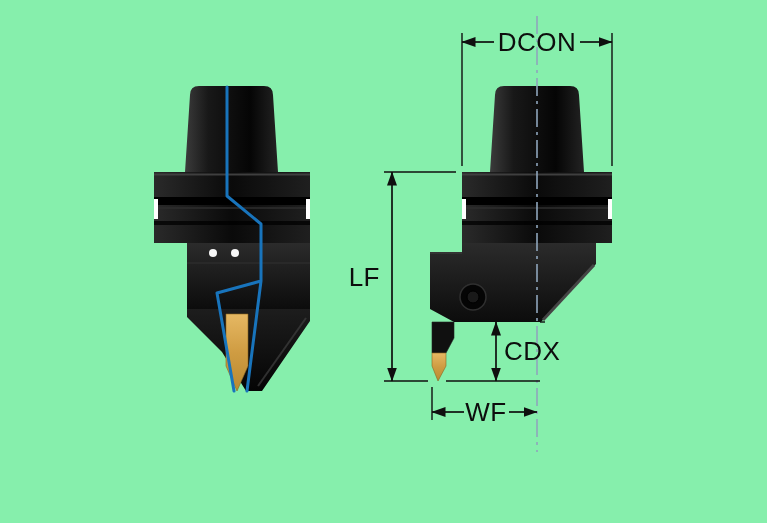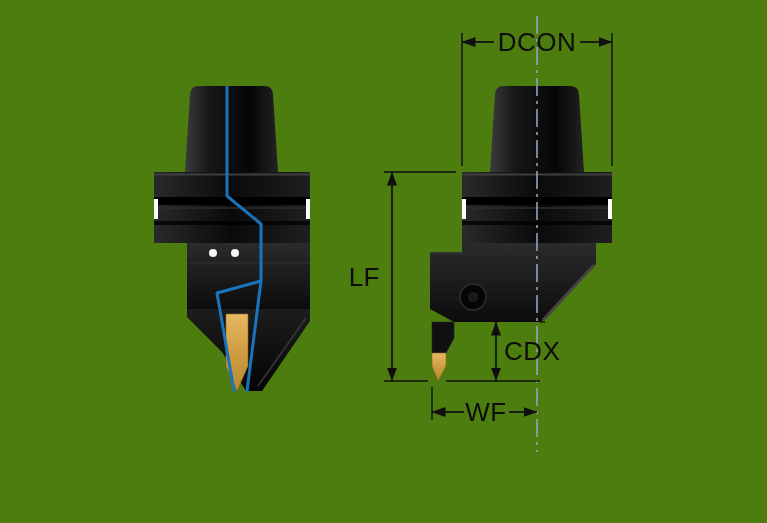--- a/index.html
+++ b/index.html
@@ -4,21 +4,21 @@
 <style>
   html, body {
     margin: 0;
     padding: 0;
     background: #ffffff;
   }
   .canvas {
     position: relative;
     width: 767px;
     height: 523px;
-    background: #4d7c0f;
+    background: #86efac;
     overflow: hidden;
     font-family: "Liberation Sans", sans-serif;
   }
   svg { display: block; }
   .dim-text {
     font-family: "Liberation Sans", sans-serif;
     font-size: 26px;
     fill: #0d0d0d;
     letter-spacing: 0.5px;
   }

